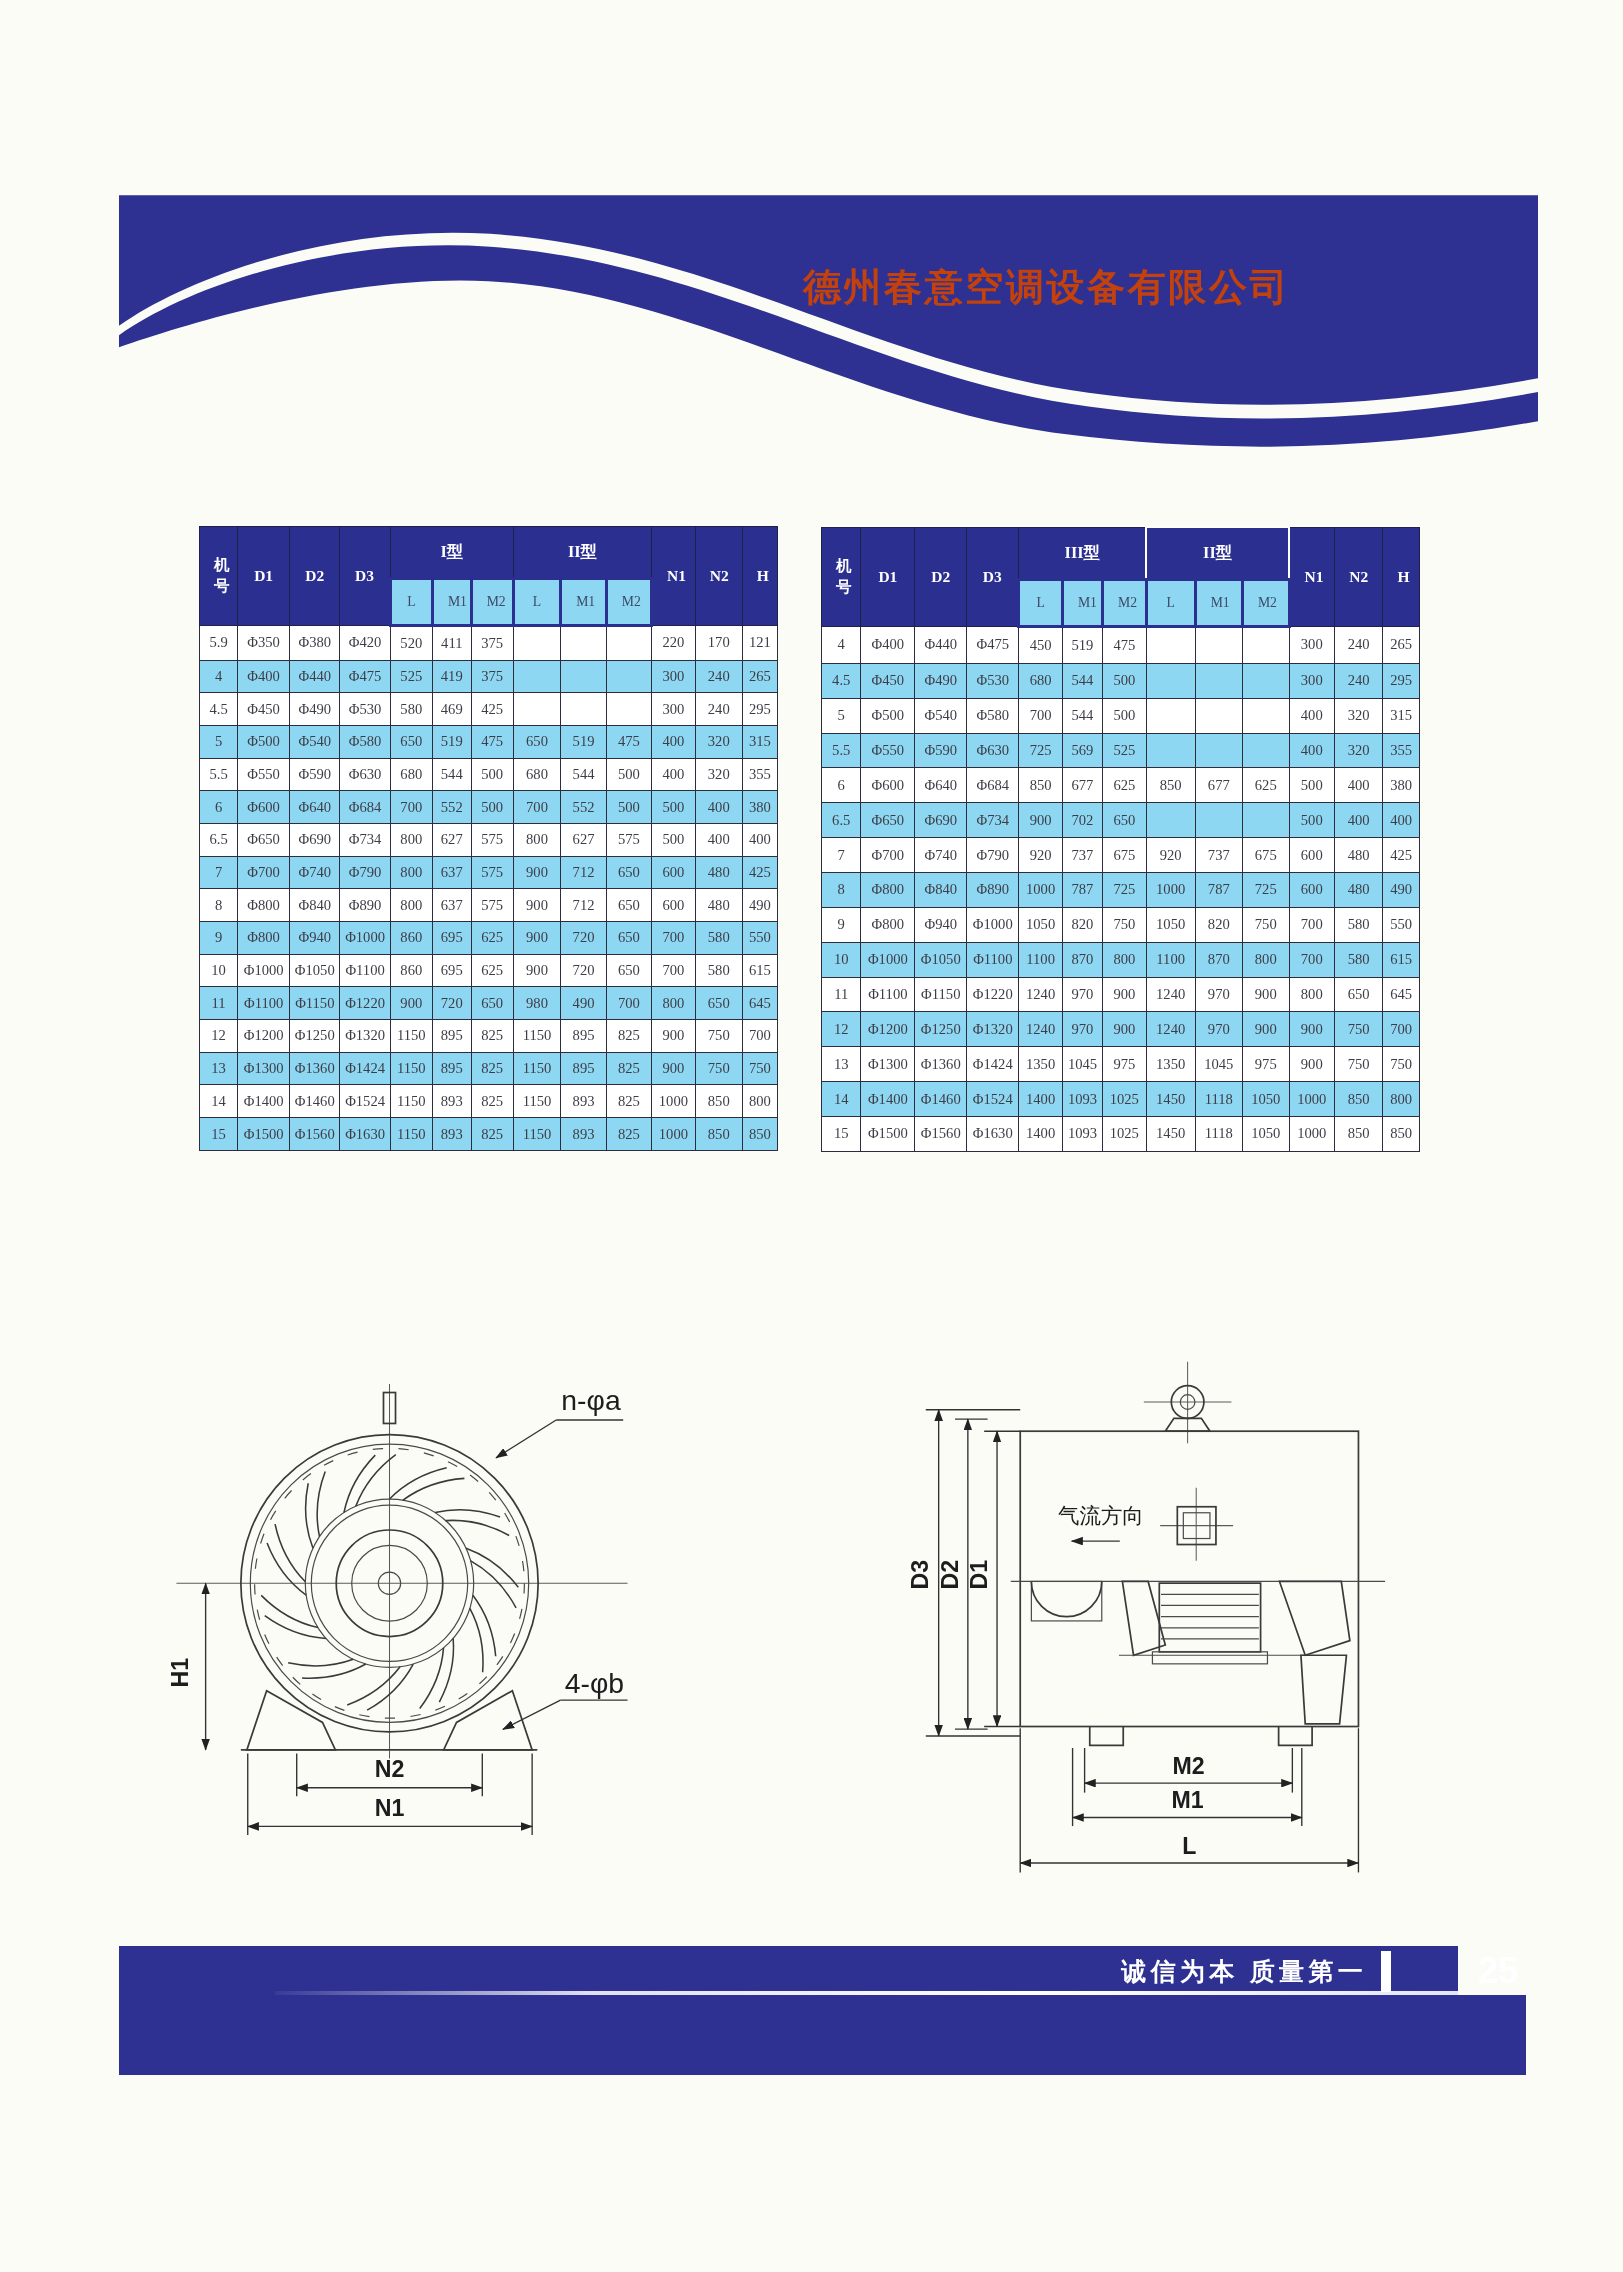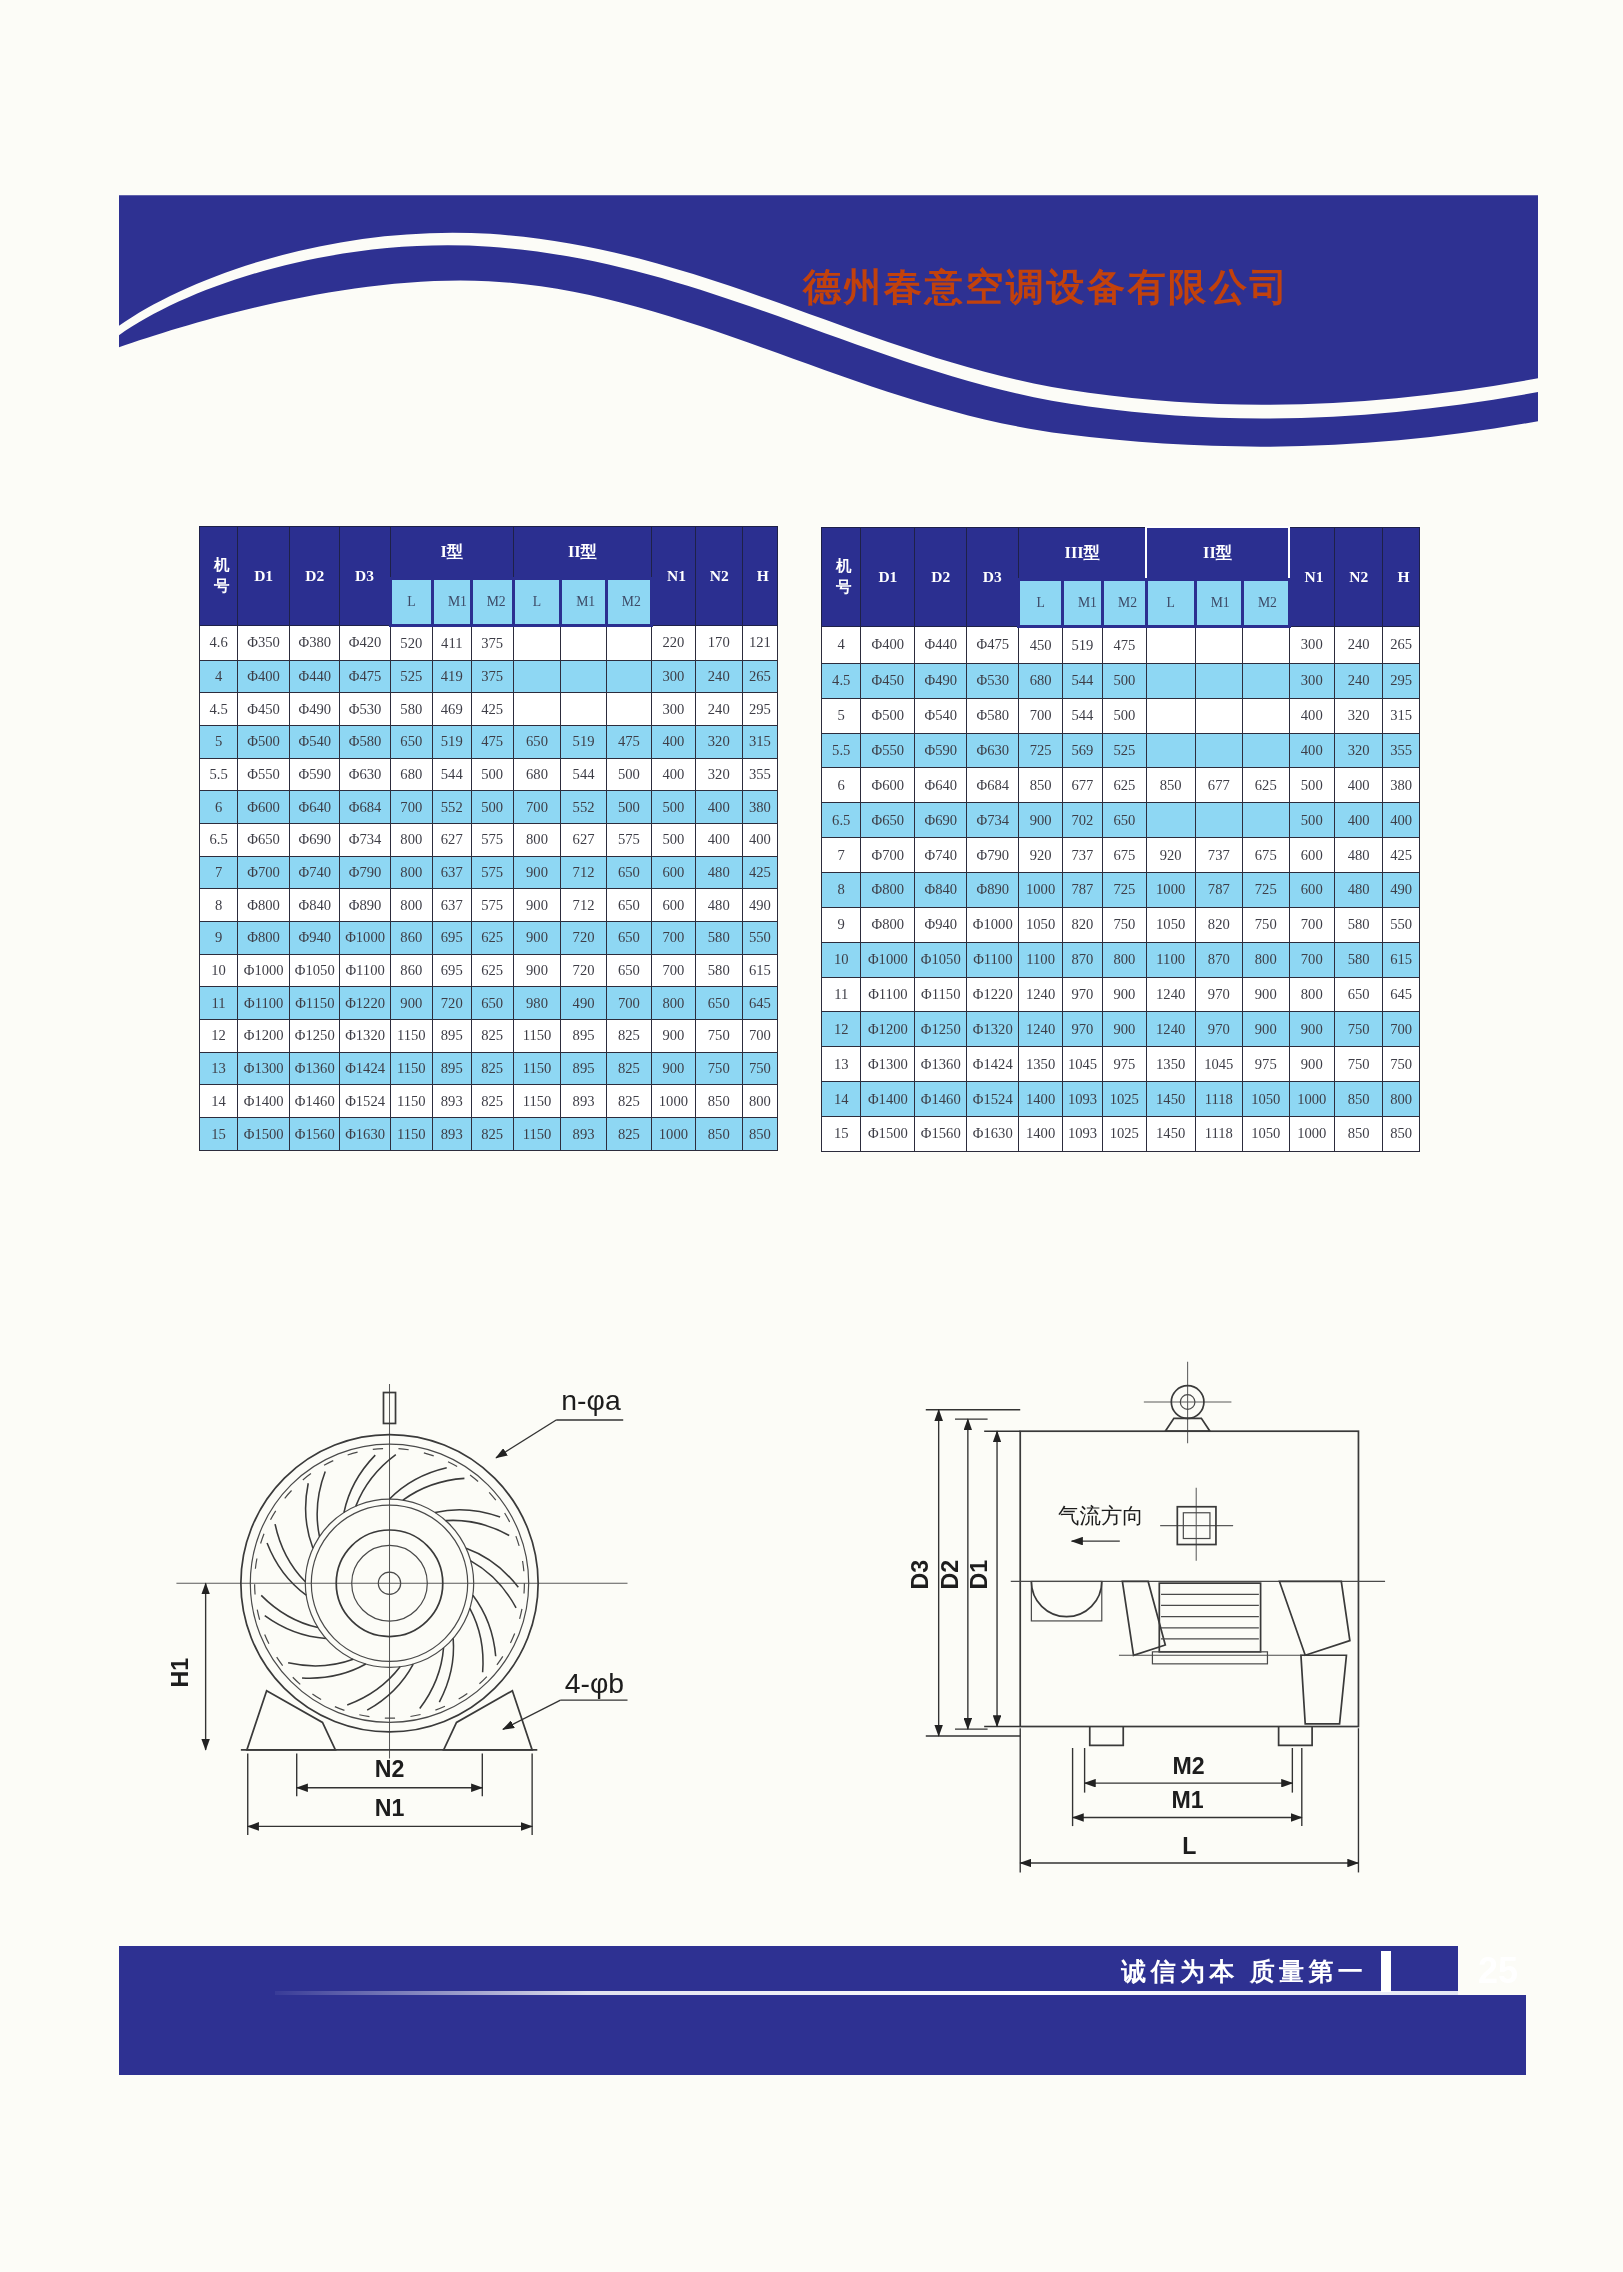--- a/index.html
+++ b/index.html
@@ -97,21 +97,21 @@
         <th class="sub">L</th>
         <th class="sub">M1</th>
         <th class="sub">M2</th>
         <th class="sub">L</th>
         <th class="sub">M1</th>
         <th class="sub">M2</th>
       </tr>
     </thead>
     <tbody>
         <tr>
-          <td>4.6</td>
+          <td>5.9</td>
           <td>Φ350</td>
           <td>Φ380</td>
           <td>Φ420</td>
           <td>520</td>
           <td>411</td>
           <td>375</td>
           <td></td>
           <td></td>
           <td></td>
           <td>220</td>

